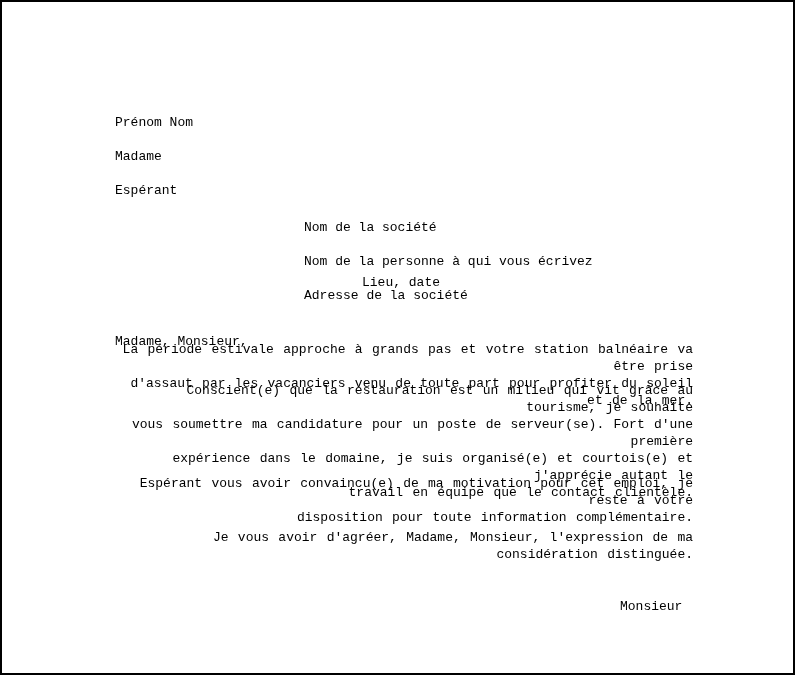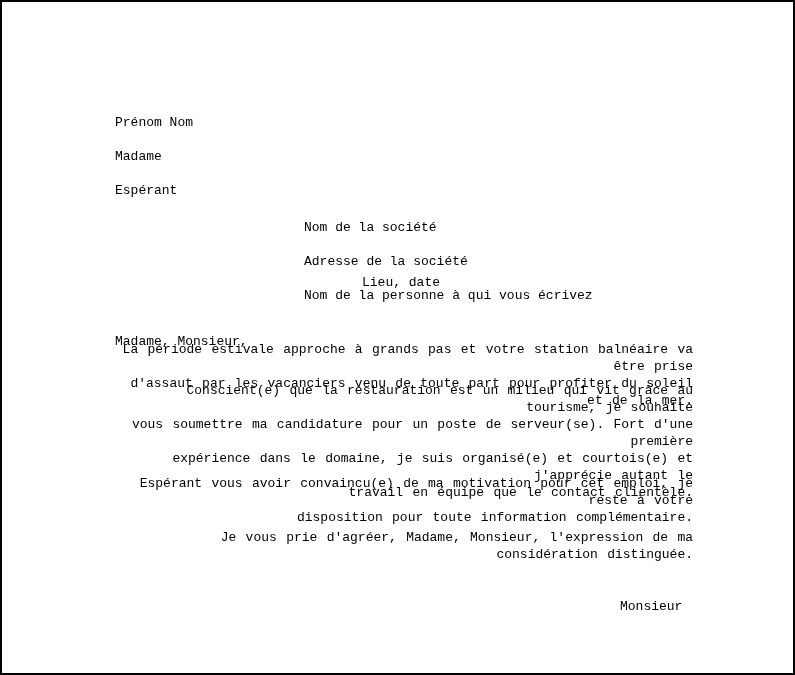--- a/index.html
+++ b/index.html
@@ -45,36 +45,36 @@
 <div class="page">
 
   <div class="block sender">
     <div>Prénom Nom</div>
     <div>Madame</div>
     <div>Espérant</div>
   </div>
 
   <div class="block recipient">
     <div>Nom de la société</div>
+    <div>Nom de la personne à qui vous écrivez</div>
     <div>Adresse de la société</div>
-    <div>Nom de la personne à qui vous écrivez</div>
   </div>
 
   <div class="block place-date">Lieu, date</div>
 
   <div class="block salutation">Madame, Monsieur,</div>
 
   <div class="block body-text para-1">La période estivale approche à grands pas et votre station balnéaire va être prise
 d'assaut par les vacanciers venu de toute part pour profiter du soleil et de la mer.</div>
 
   <div class="block body-text para-2">Conscient(e) que la restauration est un milieu qui vit grâce au tourisme, je souhaite
 vous soumettre ma candidature pour un poste de serveur(se). Fort d'une première
 expérience dans le domaine, je suis organisé(e) et courtois(e) et j'apprécie autant le
 travail en équipe que le contact clientèle.</div>
 
   <div class="block body-text para-3">Espérant vous avoir convaincu(e) de ma motivation pour cet emploi, je reste à votre
 disposition pour toute information complémentaire.</div>
 
-  <div class="block body-text para-4">Je vous prie d'agréer, Madame, Monsieur, l'expression de ma considération distinguée.</div>
+  <div class="block body-text para-4">Je vous avoir d'agréer, Madame, Monsieur, l'expression de ma considération distinguée.</div>
 
   <div class="block signature">Monsieur</div>
 
 </div>
 
 </body></html>

